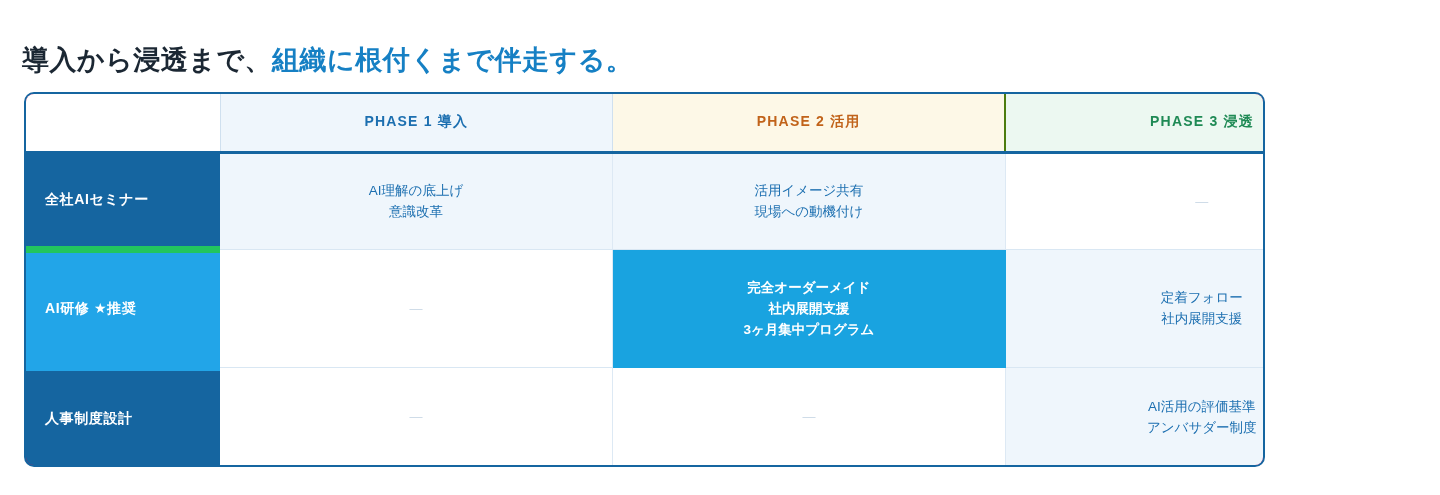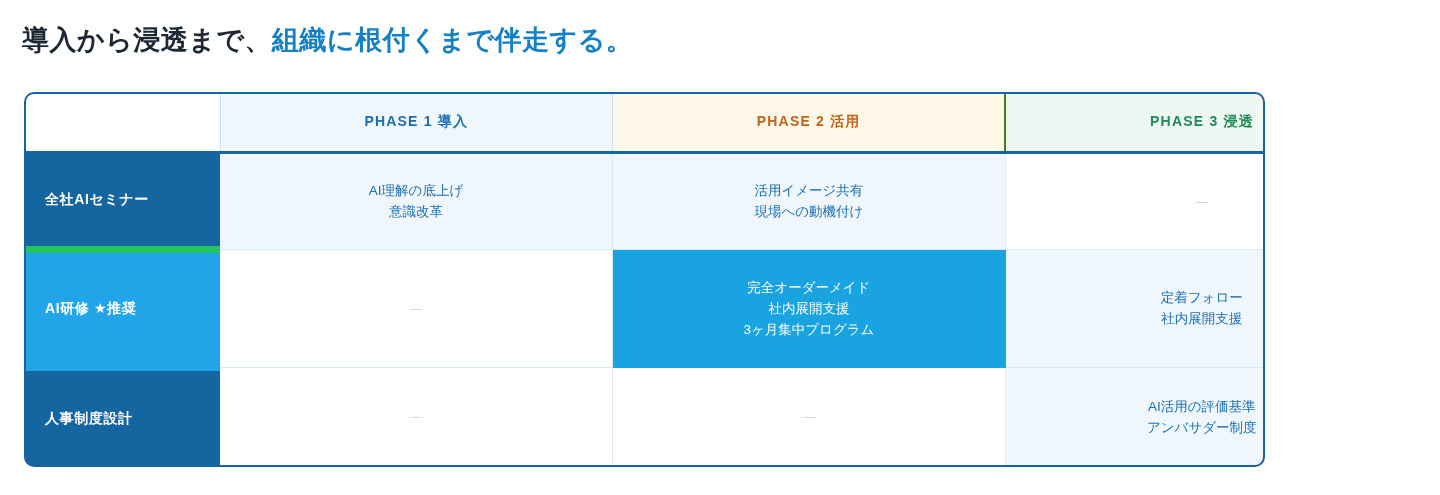--- a/index.html
+++ b/index.html
@@ -18,21 +18,21 @@
   .page {
     position: relative;
     width: 1440px;
     height: 495px;
   }
 
   
   .heading {
     position: absolute;
     left: 22px;
-    top: 4px;
+    top: 24px;
     font-size: 27px;
     font-weight: bold;
     letter-spacing: 0.5px;
     line-height: 36px;
     white-space: nowrap;
   }
   .heading .h-dark { color: #1b2733; }
   .heading .h-accent { color: #1680c4; }
 
   
@@ -109,21 +109,21 @@
   }
   tbody tr:last-child td { border-bottom: none; }
   tbody td:last-child { border-right: none; }
 
   td.filled { background: #eff6fc; }
   td.empty  { background: #ffffff; }
 
   td.highlight {
     background: #19a3e0;
     color: #ffffff;
-    font-weight: normal;
+    font-weight: bold;
     border-bottom-color: #19a3e0;
     border-right-color: #19a3e0;
   }
 
   
   td.rowlabel {
     background: #1565a0;
     color: #ffffff;
     font-size: 14px;
     font-weight: bold;

